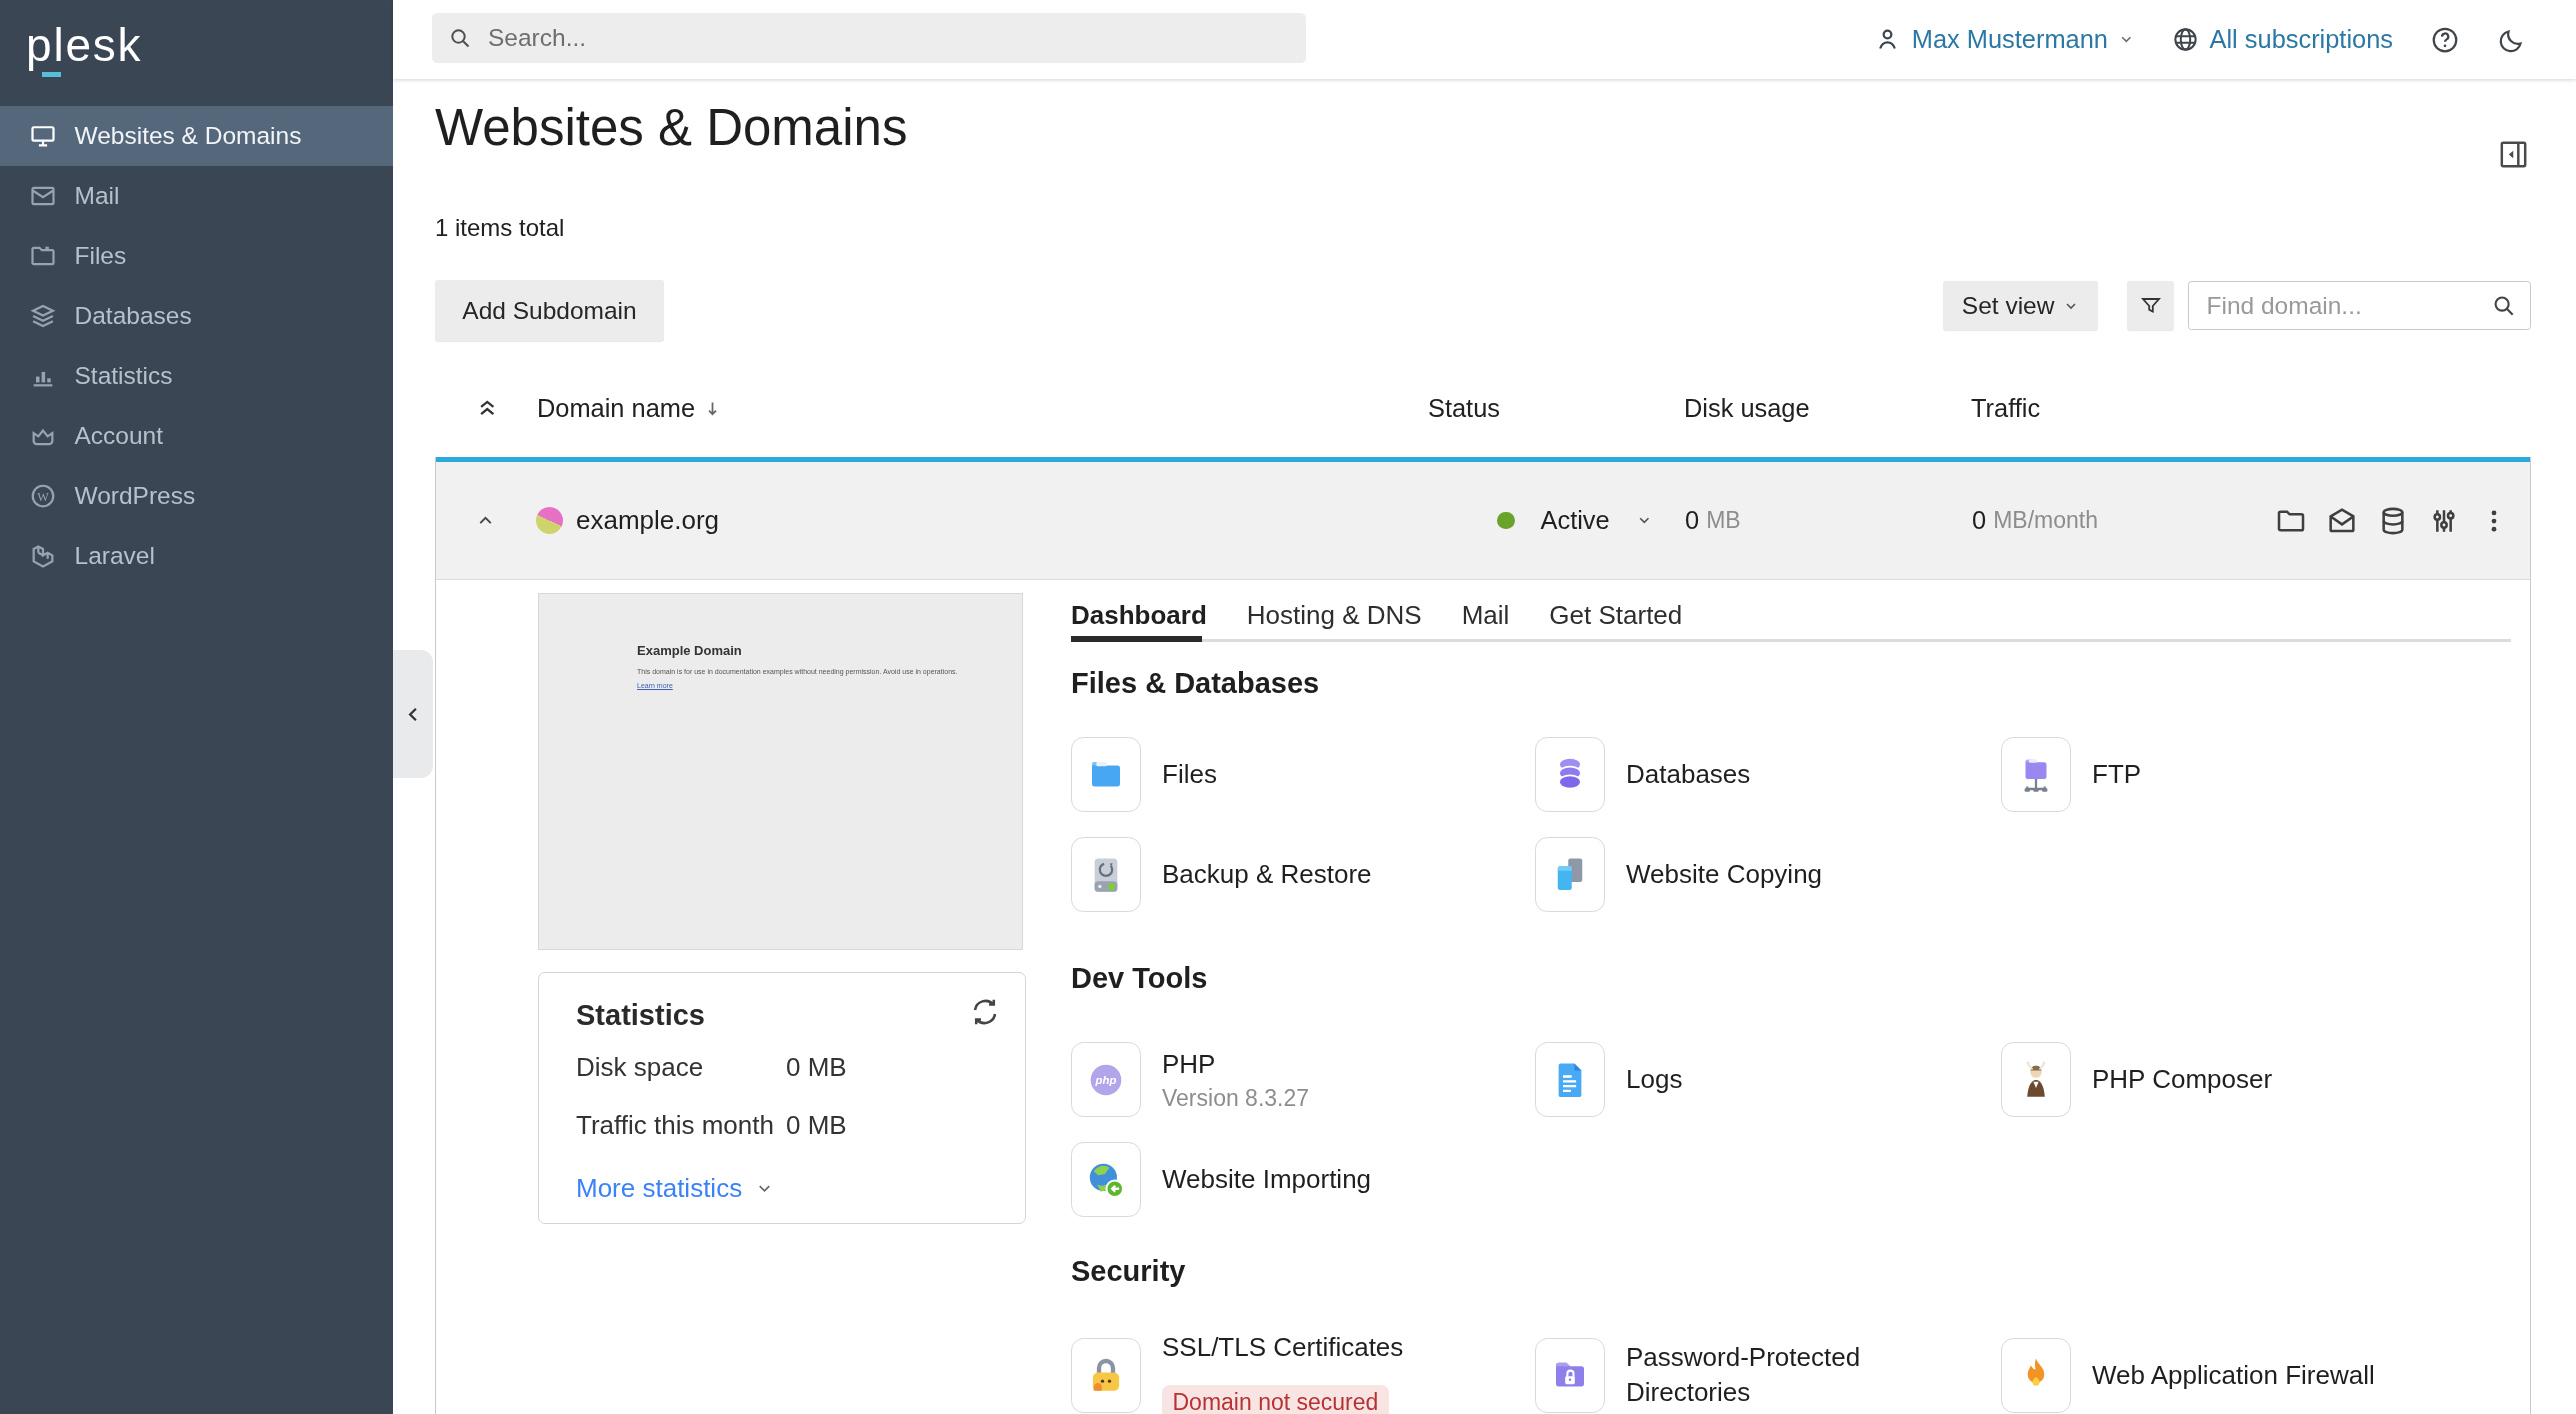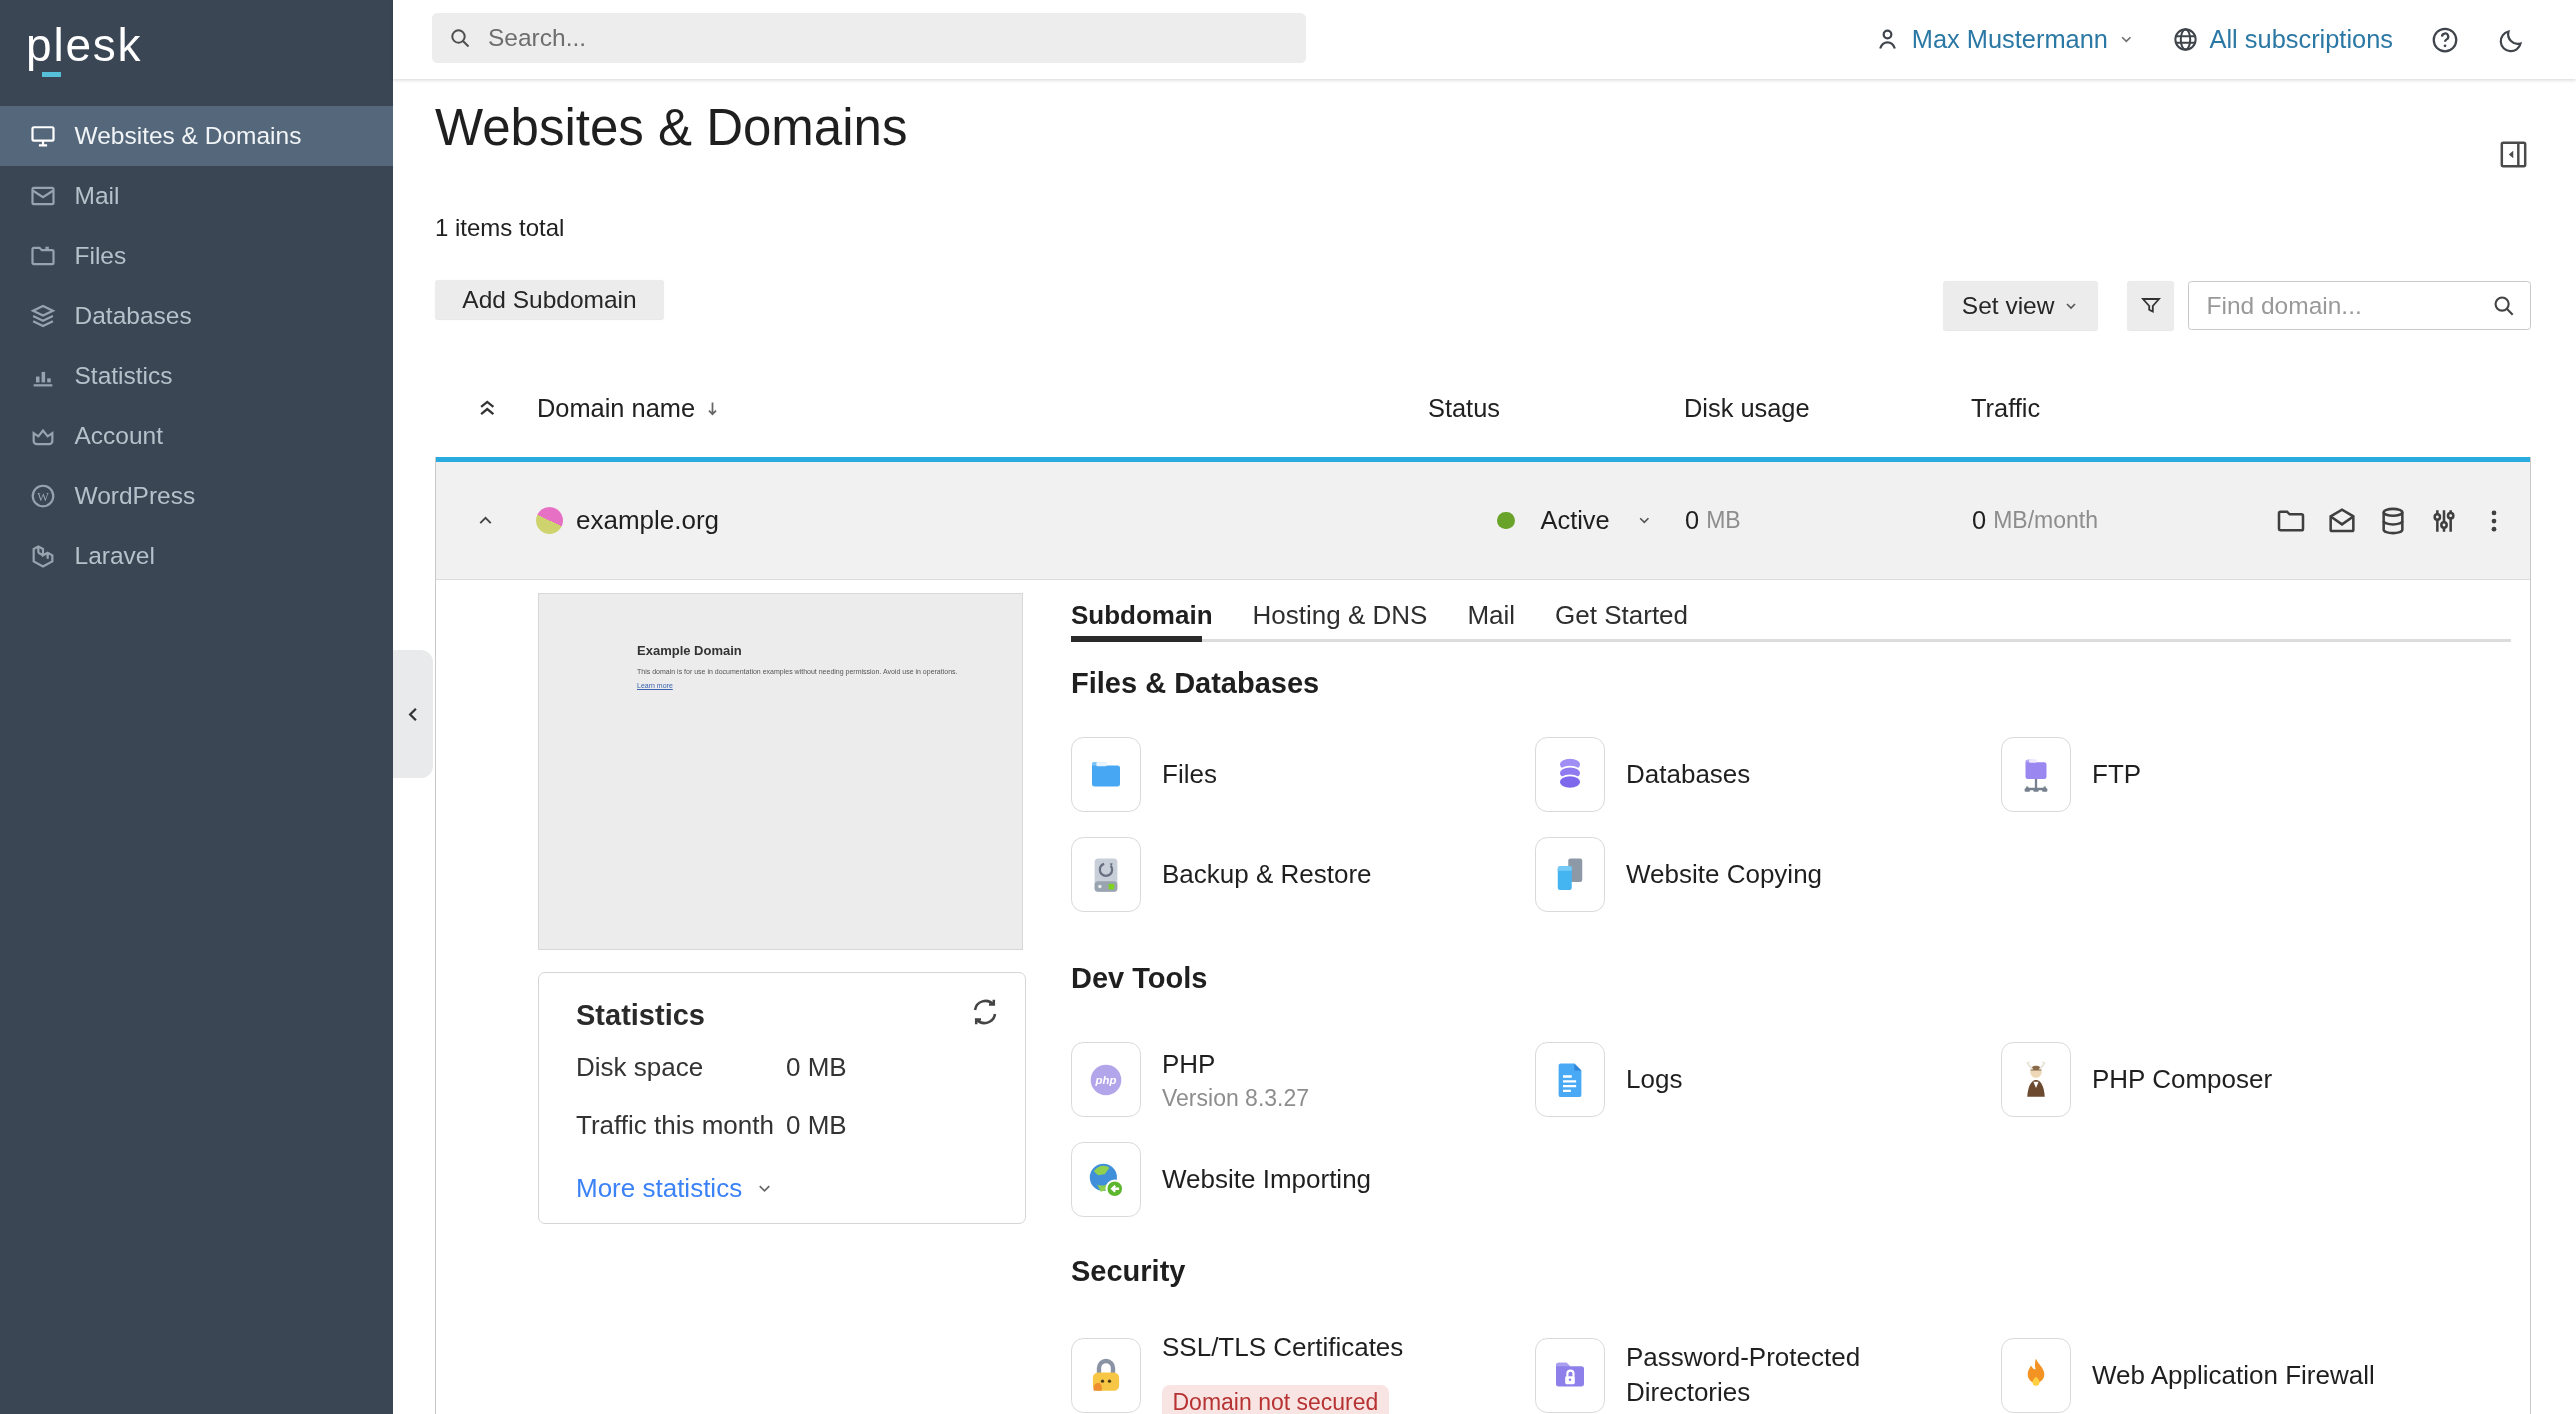--- a/index.html
+++ b/index.html
@@ -31,21 +31,21 @@
   .tb-link .sicon{width:27px;height:27px;color:#3f454b;}
   .tb-chev{width:16.6px;height:16.6px;color:#6f6f6f;}
   .tb-iconbtn{width:30px;height:30px;color:#3f454b;cursor:pointer;}
   
   #page-title{left:435px;top:98px;font-size:51px;color:#1f1f1f;font-weight:400;}
   #panel-collapse{left:2497px;top:138px;width:33px;height:33px;color:#4a4a4a;cursor:pointer;}
   #items-total{left:435px;top:214px;font-size:24px;}
   .gbtn{background:#ececec;border:none;border-radius:3.5px;font-size:24.5px;color:#262626;
         font-family:inherit;display:flex;align-items:center;justify-content:center;
         cursor:pointer;box-shadow:0 0.9px 0.9px rgba(0,0,0,.10);box-sizing:border-box;}
-  #btn-add{left:435px;top:280px;width:229px;height:39px;}
+  #btn-add{left:435px;top:280px;width:229px;height:61px;}
   #btn-setview{left:1943px;top:281px;width:155px;height:49px;gap:8.8px;}
   #btn-setview svg{width:16px;height:16px;color:#555;}
   #btn-filter{left:2127px;top:281px;width:47px;height:49px;}
   #btn-filter svg{width:24px;height:24px;color:#333;}
   #find-box{left:2188px;top:281px;width:343px;height:49px;background:#fff;border:1.8px solid #c9c9c9;
             border-radius:3.5px;box-sizing:border-box;display:flex;align-items:center;padding:0 14px 0 17.5px;}
   #find-box span{font-size:24.5px;color:#999;flex:1;}
   #find-box svg{width:25.4px;height:25.4px;color:#444;}
   
   #list-header{left:435px;top:394px;width:2096px;height:33px;font-size:25.4px;}
@@ -335,21 +335,21 @@
         </div>
       <div id="stats-more">
         <span>More statistics</span>
         <svg viewBox="0 0 24 24" fill="none" stroke="currentColor" stroke-width="2.2">
             <path d="M6 9l6 6 6-6"></path>
           </svg>
       </div>
     </div>
 
     <div id="tabs" class="abs">
-        <div class="tab active">Subdomain</div>
+        <div class="tab active">Dashboard</div>
         <div class="tab">Hosting &amp; DNS</div>
         <div class="tab">Mail</div>
         <div class="tab">Get Started</div>
       </div>
     <div id="tab-track" class="abs"></div>
     <div id="tab-indicator" class="abs"></div>
     <div id="sections">
         <div class="sec-heading" style="top: 210px;">Files &amp; Databases</div>
         <div class="sec-grid" style="top: 280px;">
           <div class="gitem">

